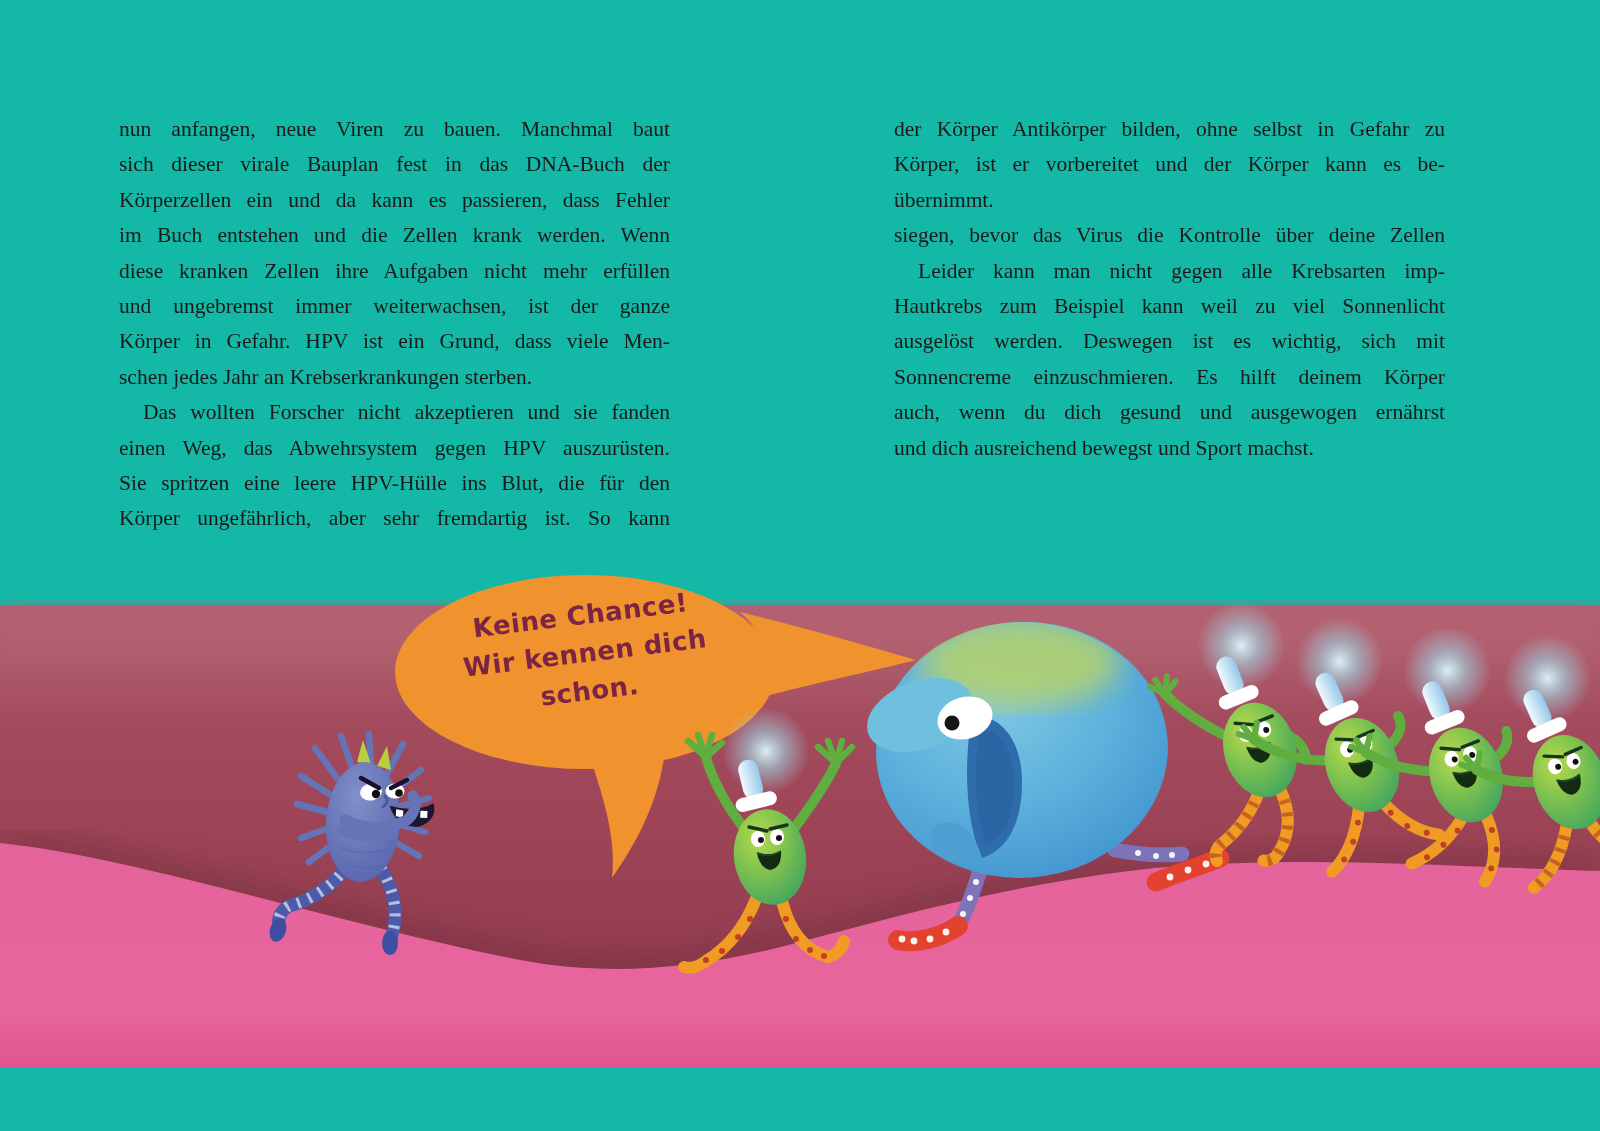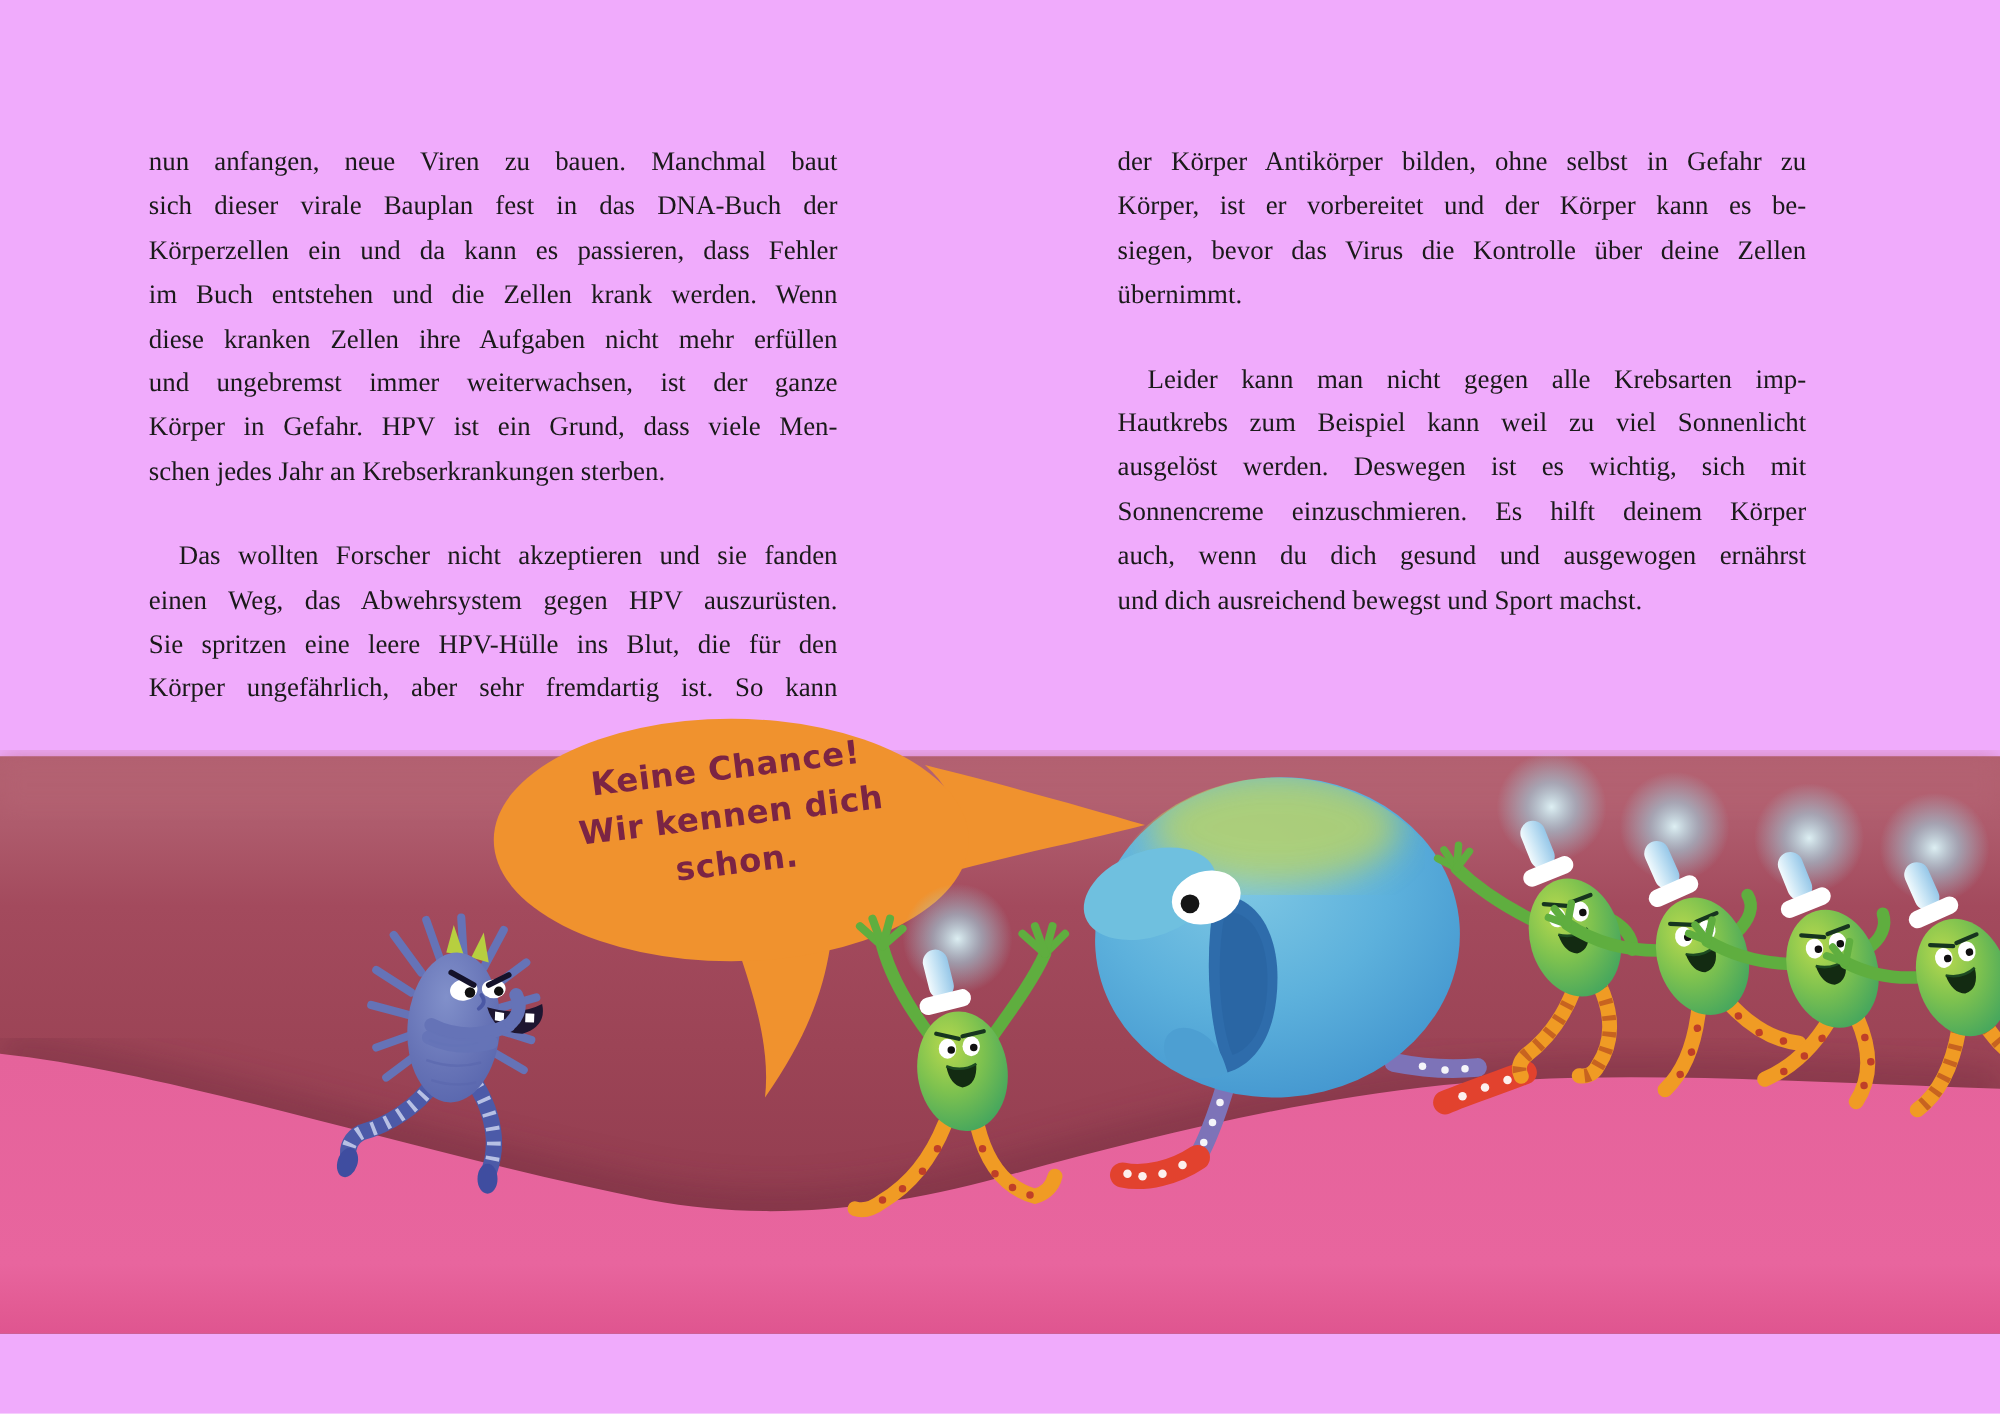--- a/index.html
+++ b/index.html
@@ -1,21 +1,21 @@
 <!DOCTYPE html>
 <html lang="de"><head>
 <meta charset="utf-8">
 <style>
   html,body{margin:0;padding:0;background:#ffffff;}
-  #page{position:relative;width:1600px;height:1131px;background:#f0abfc;overflow:hidden;
+  #page{position:relative;width:1600px;height:1131px;background:#14b8a6;overflow:hidden;
         font-family:"Liberation Serif",serif;}
   .col{position:absolute;top:112px;width:551px;color:#1a1a1a;font-size:21.5px;line-height:35.4px;}
   .col .line{text-align:justify;text-align-last:justify;white-space:normal;}
   .col .line.rag{text-align-last:left;}
-  .col .line.ind{text-indent:24px;margin-top:32px;}
+  .col .line.ind{text-indent:24px;}
   #col-left{left:119px;}
   #col-right{left:894px;}
   #scene{position:absolute;left:0;top:560px;width:1600px;height:507px;display:block;}
   #bubble-text{position:absolute;left:420px;top:596px;width:330px;
       transform:rotate(-7deg);text-align:center;color:#7b2444;
       font-family:"DejaVu Sans",sans-serif;font-weight:700;font-size:26px;
       line-height:38px;letter-spacing:.5px;}
 </style>
 </head>
 <body>
@@ -33,22 +33,22 @@
     <div class="line rag">schen jedes Jahr an Krebserkrankungen sterben.</div>
     <div class="line ind">Das wollten Forscher nicht akzeptieren und sie fanden</div>
     <div class="line">einen Weg, das Abwehrsystem gegen HPV auszurüsten.</div>
     <div class="line">Sie spritzen eine leere HPV-Hülle ins Blut, die für den</div>
     <div class="line">Körper ungefährlich, aber sehr fremdartig ist. So kann</div>
   </div>
 
   <div class="col" id="col-right">
     <div class="line">der Körper Antikörper bilden, ohne selbst in Gefahr zu</div>
     <div class="line">Körper, ist er vorbereitet und der Körper kann es be-</div>
+    <div class="line rag">übernimmt.</div>
     <div class="line">siegen, bevor das Virus die Kontrolle über deine Zellen</div>
-    <div class="line rag">übernimmt.</div>
     <div class="line ind">Leider kann man nicht gegen alle Krebsarten imp-</div>
     <div class="line">Hautkrebs zum Beispiel kann weil zu viel Sonnenlicht</div>
     <div class="line">ausgelöst werden. Deswegen ist es wichtig, sich mit</div>
     <div class="line">Sonnencreme einzuschmieren. Es hilft deinem Körper</div>
     <div class="line">auch, wenn du dich gesund und ausgewogen ernährst</div>
     <div class="line rag">und dich ausreichend bewegst und Sport machst.</div>
   </div>
 
   <svg id="scene" viewBox="0 0 1600 507" xmlns="http://www.w3.org/2000/svg">
     <defs>

